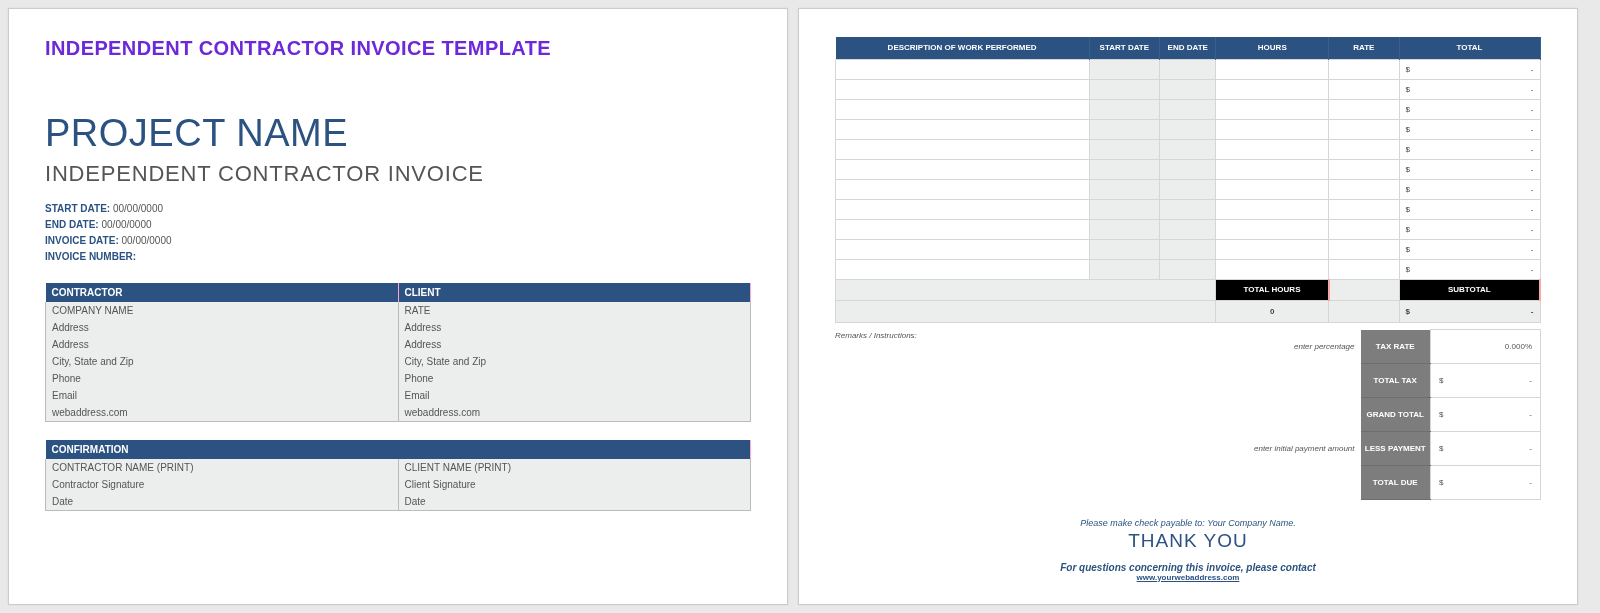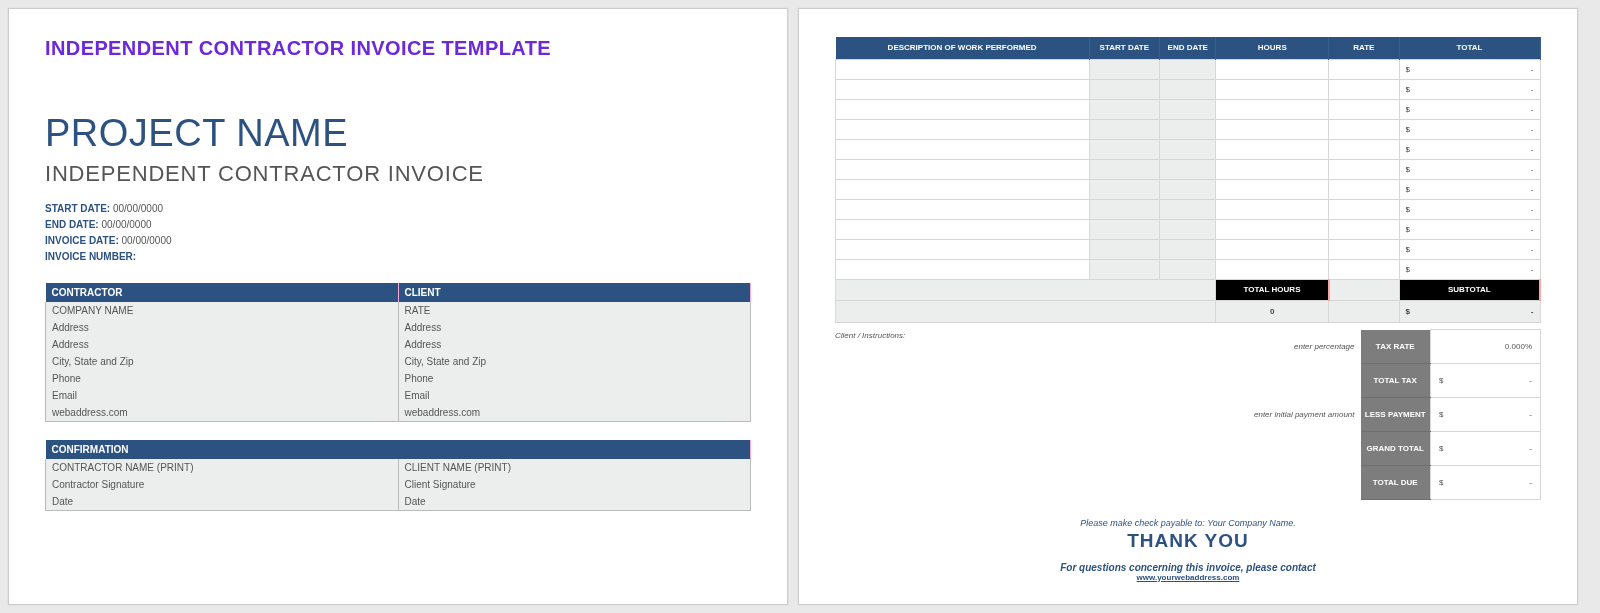--- a/index.html
+++ b/index.html
@@ -148,21 +148,21 @@
     background:#fff;
   }
   .totals-grid td.val .cur { float:left; }
 
   .footer {
     text-align: center;
     margin-top: 18px;
     color: #2b5280;
   }
   .footer .payable { font-style: italic; font-size: 9px; }
-  .footer .thanks { font-size: 19px; letter-spacing: 1px; margin-top: 2px; font-weight: 700; color:#2b5280; }
+  .footer .thanks { font-size: 19px; letter-spacing: 1px; margin-top: 2px; font-weight: 400; color:#2b5280; }
   .footer .q { font-style: italic; font-size: 10px; margin-top: 10px; font-weight: 700; }
   .footer .c { font-size: 8px; font-weight: 700; }
   .footer .w { font-size: 8px; font-weight: 700; text-decoration: underline; }
 </style>
 </head>
 <body>
 
 <div class="page">
   <div class="title">INDEPENDENT CONTRACTOR INVOICE TEMPLATE</div>
   <div class="project">PROJECT NAME</div>
@@ -393,42 +393,42 @@
       <td></td>
       <td>
             <span class="cur" style="float:left;font-weight:700">$</span>
             <span style="float:right;font-weight:700">-</span>
           </td>
     </tr>
   </tbody>
     </table>
 
   <div class="totals-block">
-    <div class="remarks">Client / Instructions:</div>
+    <div class="remarks">Remarks / Instructions:</div>
     <div class="totals-grid">
       <table>
         <tbody>
             <tr>
           <td class="hint">enter percentage</td>
           <td class="label">TAX RATE</td>
           <td class="val">0.000%</td>
         </tr>
         <tr>
           <td class="hint"></td>
           <td class="label">TOTAL TAX</td>
           <td class="val"><span class="cur">$</span><span>-</span></td>
         </tr>
         <tr>
+          <td class="hint"></td>
+          <td class="label">GRAND TOTAL</td>
+          <td class="val"><span class="cur">$</span><span>-</span></td>
+        </tr>
+        <tr>
           <td class="hint">enter initial payment amount</td>
           <td class="label">LESS PAYMENT</td>
-          <td class="val"><span class="cur">$</span><span>-</span></td>
-        </tr>
-        <tr>
-          <td class="hint"></td>
-          <td class="label">GRAND TOTAL</td>
           <td class="val"><span class="cur">$</span><span>-</span></td>
         </tr>
         <tr>
           <td class="hint"></td>
           <td class="label">TOTAL DUE</td>
           <td class="val"><span class="cur">$</span><span>-</span></td>
         </tr>
       </tbody>
         </table>
     </div>

